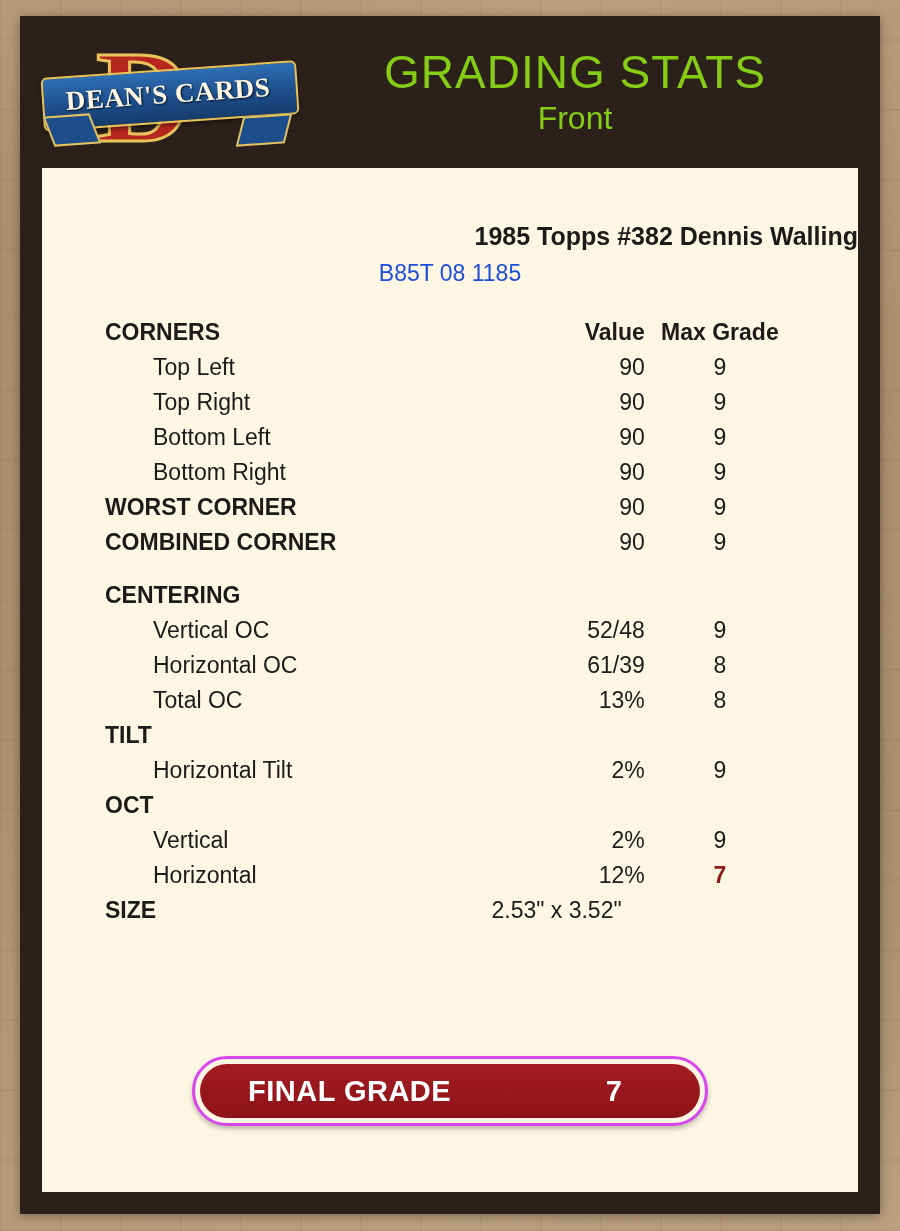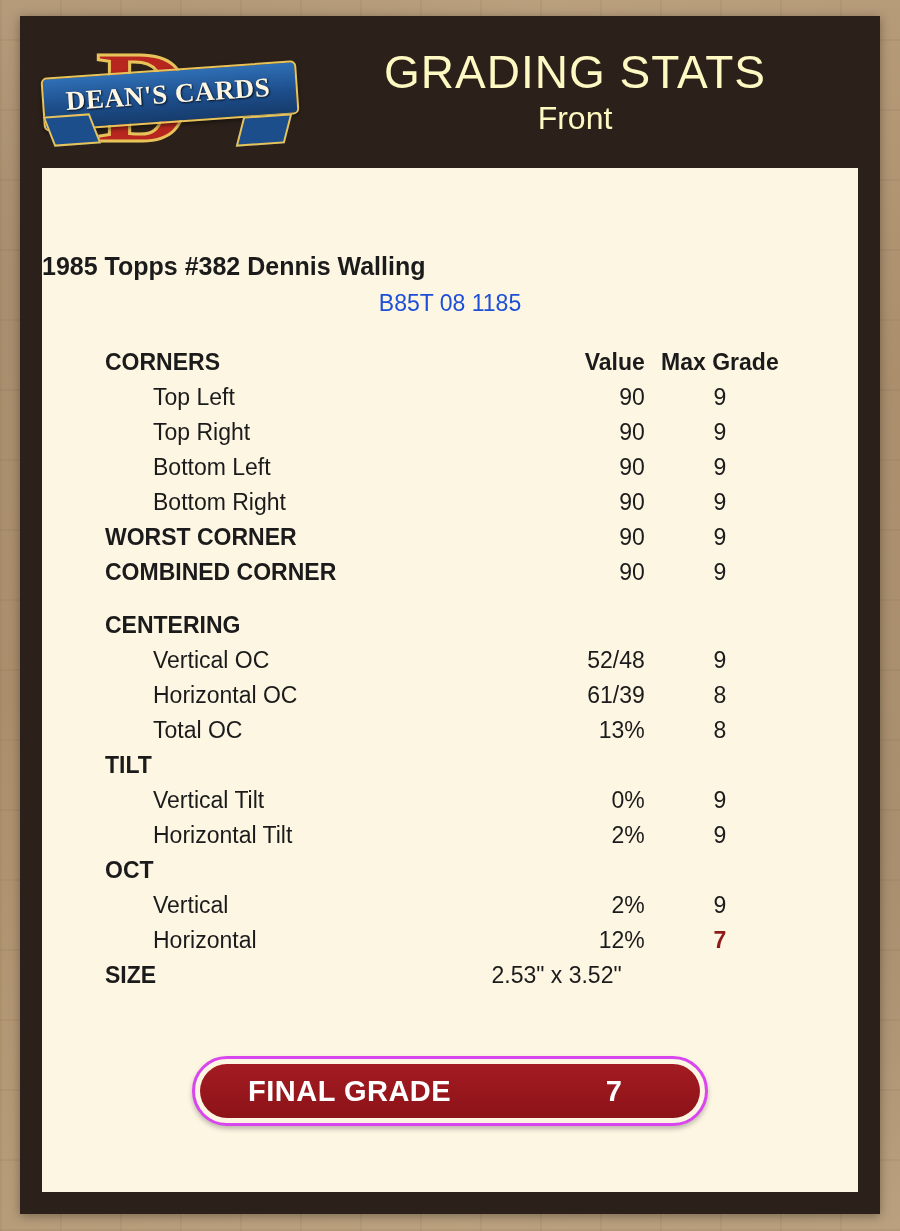--- a/index.html
+++ b/index.html
@@ -102,21 +102,21 @@
     height: 26px;
     background: #1d4e8c;
     border: 2px solid #e8c35a;
   }
   .logo .tail-left { left: 6px; transform: skewX(18deg) rotate(-4deg); }
   .logo .tail-right { right: 6px; transform: skewX(-18deg) rotate(-4deg); }
 
   .header-titles {
     flex: 1;
     text-align: center;
-    color: #fef9c3;
+    color: #84cc16;
     padding-right: 24px;
   }
   .header-title {
     font-size: 46px;
     font-weight: normal;
     letter-spacing: 1px;
     line-height: 52px;
   }
   .header-sub {
     font-size: 32px;
@@ -128,25 +128,25 @@
   .body-panel {
     position: absolute;
     left: 22px;
     top: 152px;
     width: 816px;
     height: 1024px;
     background: #fdf6e3;
   }
 
   .card-title {
-    text-align: left;
+    text-align: right;
     font-size: 25px;
     font-weight: bold;
     color: #1b1b1b;
-    margin-top: 84px;
+    margin-top: 54px;
   }
   .card-sub {
     text-align: center;
     font-size: 23px;
     color: #1d4ed8;
     margin-top: 9px;
   }
 
   table.stats {
     width: 690px;
@@ -297,25 +297,20 @@
             <td class="col-value">13%</td>
             <td class="col-grade">8</td>
           </tr>
 
           <tr>
             <td class="col-label section">TILT</td>
             <td class="col-value"></td>
             <td class="col-grade"></td>
           </tr>
           <tr>
-            <td class="col-label indent">Vertical Tilt</td>
-            <td class="col-value">0%</td>
-            <td class="col-grade">9</td>
-          </tr>
-          <tr>
             <td class="col-label indent">Horizontal Tilt</td>
             <td class="col-value">2%</td>
             <td class="col-grade">9</td>
           </tr>
 
           <tr>
             <td class="col-label section">OCT</td>
             <td class="col-value"></td>
             <td class="col-grade"></td>
           </tr>

